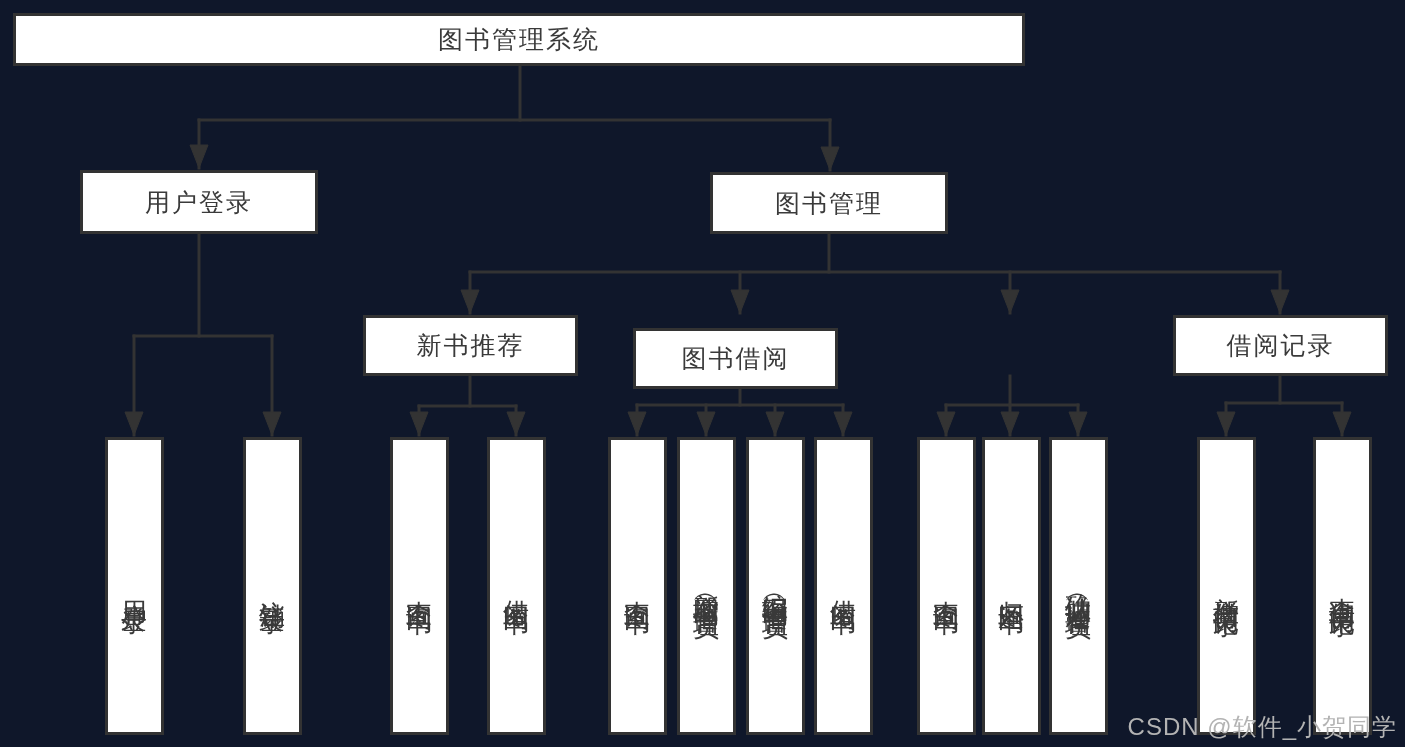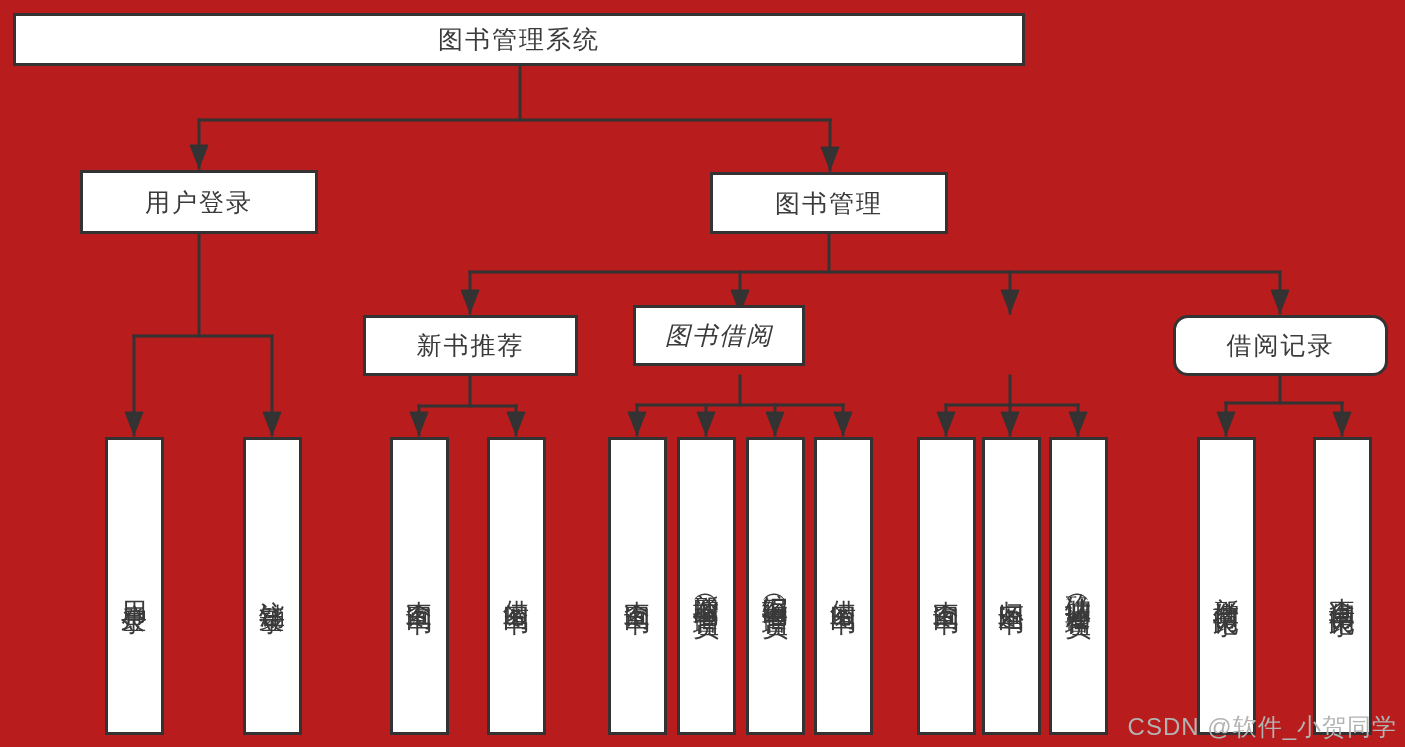--- a/index.html
+++ b/index.html
@@ -5,21 +5,21 @@
   html, body {
     margin: 0;
     padding: 0;
     background: #ffffff;
     font-family: "Liberation Sans", "DejaVu Sans", sans-serif;
   }
   #canvas {
     position: relative;
     width: 1405px;
     height: 747px;
-    background: #b91c1c;
+    background: #0f172a;
     overflow: hidden;
   }
   #wires {
     position: absolute;
     left: 0;
     top: 0;
     z-index: 1;
   }
   .node {
     position: absolute;
@@ -109,22 +109,22 @@
       <path d="M1342,403 V435" marker-end="url(#arrow)"></path>
     </g>
   </svg>
 
   <div class="node h" style="left:13px; top:13px; width:1012px; height:53px;">图书管理系统</div>
 
   <div class="node h" style="left:80px; top:170px; width:238px; height:64px;">用户登录</div>
   <div class="node h" style="left:363px; top:315px; width:215px; height:61px;">新书推荐</div>
 
   <div class="node h" style="left:710px; top:172px; width:238px; height:62px;">图书管理</div>
-  <div class="node h" style="left:633px; top:305px; width:172px; height:61px;font-style:italic;">图书借阅</div>
-  <div class="node h" style="left:1173px; top:315px; width:215px; height:61px;border-radius:15px;">借阅记录</div>
+  <div class="node h" style="left:633px; top:328px; width:205px; height:61px;">图书借阅</div>
+  <div class="node h" style="left:1173px; top:315px; width:215px; height:61px;">借阅记录</div>
 
   <div class="node v" style="left:105px; top:437px; width:59px; height:298px;">用户登录</div>
   <div class="node v" style="left:243px; top:437px; width:59px; height:298px;">注销登录</div>
 
   <div class="node v" style="left:390px; top:437px; width:59px; height:298px;">查询图书</div>
   <div class="node v" style="left:487px; top:437px; width:59px; height:298px;">借阅图书</div>
 
   <div class="node v" style="left:608px; top:437px; width:59px; height:298px;">查询图书</div>
   <div class="node v" style="left:677px; top:437px; width:59px; height:298px;">新增图书（管理员）</div>
   <div class="node v" style="left:746px; top:437px; width:59px; height:298px;">编辑图书（管理员）</div>

